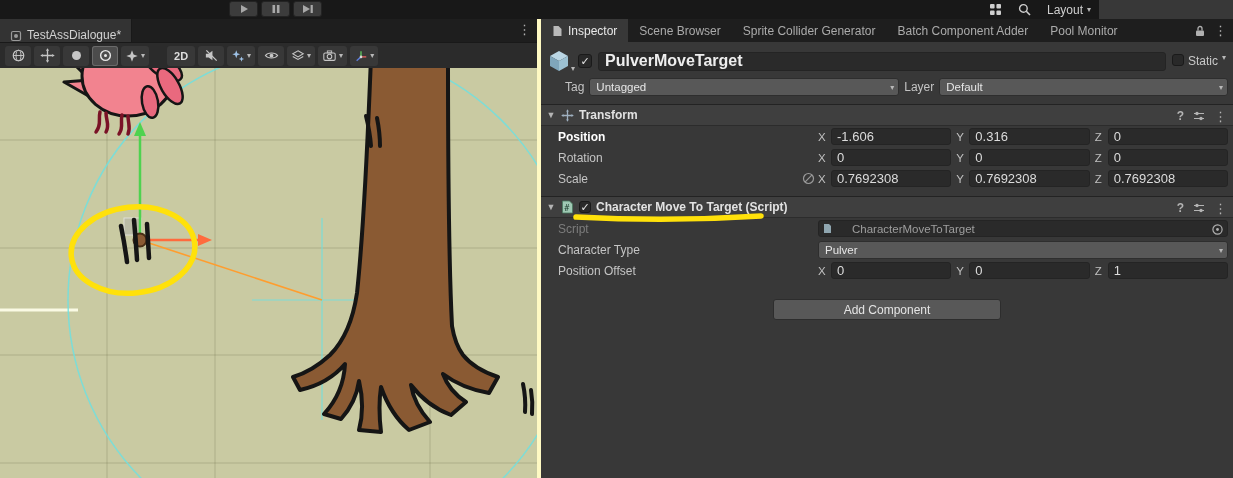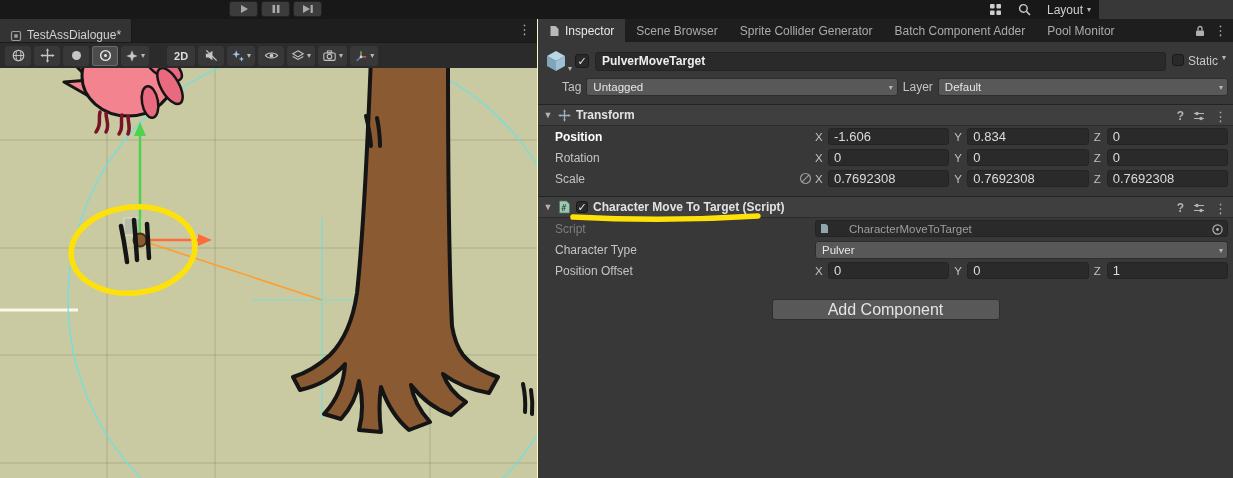--- a/index.html
+++ b/index.html
@@ -17,31 +17,31 @@
 .scene-tabbar{position:relative;height:23px;background:#1e1e1e;display:flex;align-items:stretch}
 .scene-tab{display:flex;align-items:flex-end;gap:5px;padding:0 10px;background:#333;color:#d2d2d2;font-size:12px;border-right:1px solid #191919}
 .tab-kebab{position:absolute;right:6px;top:3px;color:#b0b0b0;font-size:13px}
 .scene-toolbar{height:26px;background:#2b2b2b;border-top:1px solid #191919;display:flex;align-items:center;padding:0 5px;gap:3px}
 .tbtn{height:20px;min-width:26px;padding:0 4px;background:#383838;border-radius:3px;display:flex;align-items:center;justify-content:center;gap:2px}
 .tbtn.active{background:#4c4c4c;box-shadow:inset 0 0 0 1px #6a6a6a}
 .tbtn.txt{color:#ddd;font-size:11px;font-weight:bold;padding:0 7px}
 .tb-sep{width:12px}
 .scene-view{position:absolute;top:49px;left:0;width:537px;height:410px}
 
-.inspector{position:absolute;top:19px;left:537px;width:696px;height:459px;background:#383838;border-left:1px solid #fef9c3}
+.inspector{position:absolute;top:19px;left:537px;width:696px;height:459px;background:#383838;border-left:4px solid #fef9c3}
 .insp-tabbar{position:relative;height:23px;background:#1e1e1e;display:flex}
 .insp-tab{display:flex;align-items:center;gap:5px;padding:0 11px;color:#ababab;font-size:12px}
 .insp-tab.active{background:#383838;color:#e8e8e8}
 .insp-bar-icons{position:absolute;right:6px;top:0;height:23px;display:flex;align-items:center;gap:9px;color:#b0b0b0}
 .go-header{display:flex;align-items:center;gap:6px;padding:7px 5px 3px 5px}
 .go-icon{position:relative;width:26px;height:24px;display:flex;align-items:center;justify-content:center}
 .go-icon .caret{position:absolute;right:-3px;bottom:0}
 .cb{width:14px;height:14px;background:#292929;border:1px solid #1a1a1a;border-radius:3px;display:flex;align-items:center;justify-content:center;color:#e6e6e6;font-size:11px;line-height:1}
 .cb.small{width:12px;height:12px}
-.namefield{flex:1;height:19px;background:#2a2a2a;border:1px solid #242424;border-radius:3px;color:#eee;font-size:12px;font-weight:bold;display:flex;align-items:center;padding:0 6px}
+.namefield{flex:1;height:19px;background:#2a2a2a;border:1px solid #242424;border-radius:3px;color:#eee;font-size:16px;font-weight:bold;display:flex;align-items:center;padding:0 6px}
 .static-grp{display:flex;align-items:flex-start;gap:4px;color:#c8c8c8;font-size:12px;padding-right:2px}
 .tag-row{display:flex;align-items:center;gap:5px;padding:2px 5px 8px 24px;font-size:12px;color:#c4c4c4}
 .dd{position:relative;height:18px;background:#585858;border:1px solid #2e2e2e;border-radius:3px;color:#e6e6e6;font-size:11.5px;display:flex;align-items:center;padding:0 16px 0 6px;overflow:hidden}
 .dd .caret{position:absolute;right:4px;top:5px}
 .dd.grow1{flex:1.08}
 .dd.grow2{flex:1}
 .comp-head{position:relative;height:22px;background:#3f3f3f;border-top:1px solid #232323;border-bottom:1px solid #2c2c2c;display:flex;align-items:center;gap:5px;padding:0 5px;color:#dedede}
 .comp-head.gap{margin-top:7px}
 .fold{color:#b4b4b4;font-size:9px;width:10px;text-align:center}
 .comp-title{font-weight:bold;font-size:12px;color:#e2e2e2}
@@ -53,21 +53,21 @@
 .prop-label.bold{color:#fff;font-weight:bold}
 .prop-label.disabled{color:#7d7d7d}
 .linkslot{flex:0 0 20px;display:flex;align-items:center;justify-content:center}
 .fields{flex:1;display:flex;gap:5px}
 .fgroup{flex:1;display:flex;align-items:center;gap:4px}
 .axis{width:9px;color:#c0c0c0;font-size:11.5px}
 .nfield{flex:1;height:17px;background:#2a2a2a;border:1px solid #242424;border-radius:3px;color:#dcdcdc;font-size:13px;display:flex;align-items:center;padding:0 5px;overflow:hidden}
 .objfield{flex:1;position:relative;height:17px;background:#2a2a2a;border:1px solid #242424;border-radius:3px;color:#9e9e9e;font-size:11.5px;display:flex;align-items:center;gap:20px;padding:0 18px 0 4px;overflow:hidden}
 .picker{position:absolute;right:3px;top:2px}
 .underline-svg{position:absolute;left:32px;top:16px;pointer-events:none;z-index:4}
-.add-btn{width:228px;height:21px;margin:18px auto 10px;background:#585858;border:1px solid #2d2d2d;border-radius:3px;color:#e4e4e4;font-size:16px;display:flex;align-items:center;justify-content:center}
+.add-btn{width:228px;height:21px;margin:18px auto 10px;background:#585858;border:1px solid #2d2d2d;border-radius:3px;color:#e4e4e4;font-size:12px;display:flex;align-items:center;justify-content:center}
 </style>
 </head>
 <body>
 
 <div class="topbar">
   <div class="play-controls">
     <div class="pc-btn">
       <svg width="10" height="10" viewBox="0 0 10 10">
           <polygon points="2,1 9,5 2,9" fill="#a8a8a8"></polygon>
         </svg>
@@ -339,21 +339,21 @@
     <div class="fields">
       <div class="fgroup">
           <span class="axis">X</span>
           <div class="nfield">
             <span>-1.606</span>
           </div>
         </div>
       <div class="fgroup">
           <span class="axis">Y</span>
           <div class="nfield">
-            <span>0.834</span>
+            <span>0.316</span>
           </div>
         </div>
       <div class="fgroup">
           <span class="axis">Z</span>
           <div class="nfield">
             <span>0</span>
           </div>
         </div>
     </div>
   </div>

